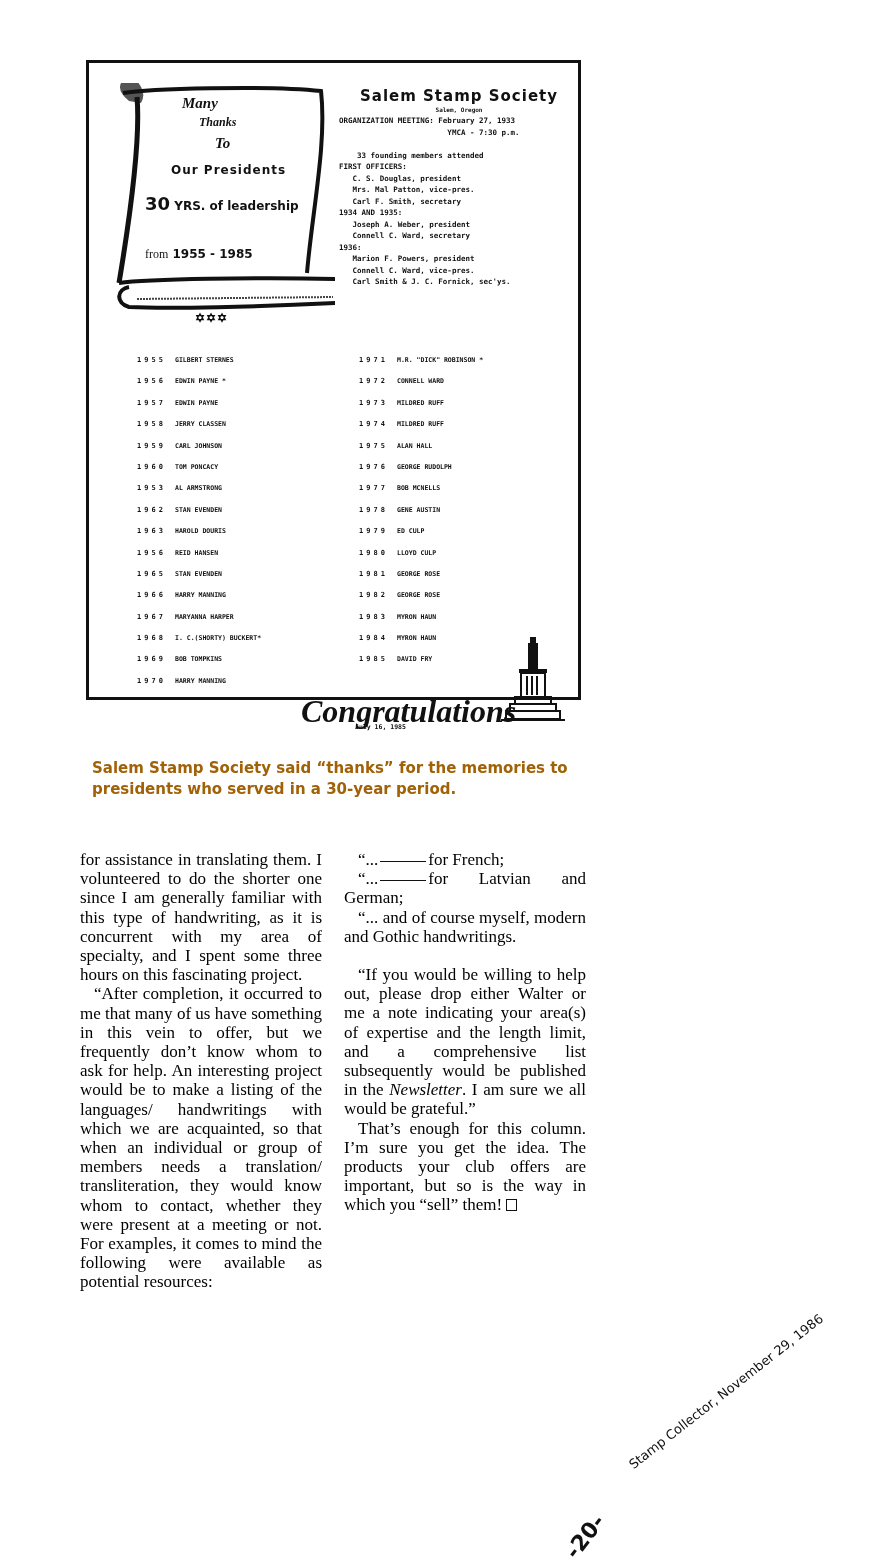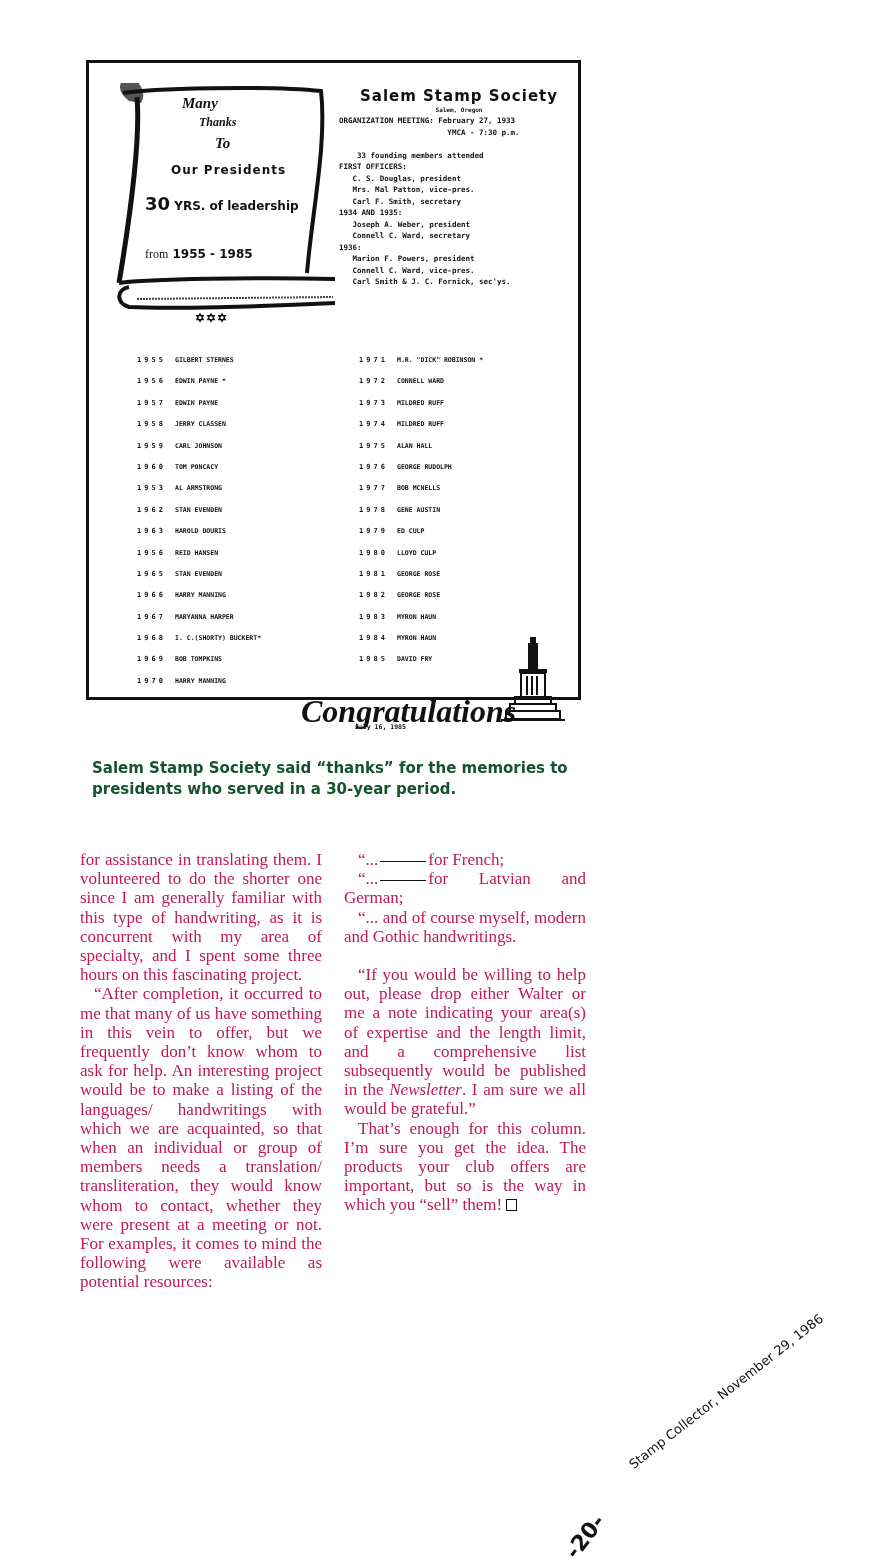--- a/index.html
+++ b/index.html
@@ -26,23 +26,23 @@
   
   .plist { position: absolute; top: 293px; font-family: "DejaVu Sans Mono", monospace; font-size: 6.5px; font-weight: bold; }
   .plist.left { left: 48px; }
   .plist.right { left: 270px; }
   .pr { height: 21.4px; white-space: nowrap; }
   .pr .yr { display: inline-block; width: 38px; letter-spacing: 3px; font-size: 7px; }
   .congrats { position: absolute; left: 212px; top: 630px; font-family: "Liberation Serif", serif; font-style: italic; font-weight: bold; font-size: 32px; }
   .cdate { position: absolute; left: 266px; top: 660px; font-family: "DejaVu Sans Mono", monospace; font-size: 6.5px; font-weight: bold; }
   .monument { position: absolute; left: 412px; top: 572px; }
   
-  .caption { position: absolute; left: 92px; top: 758px; width: 500px; font-family: "DejaVu Sans", sans-serif; font-weight: bold; font-size: 15px; line-height: 21px; color: #14532d; }
+  .caption { position: absolute; left: 92px; top: 758px; width: 500px; font-family: "DejaVu Sans", sans-serif; font-weight: bold; font-size: 15px; line-height: 21px; color: #a16207; }
   
-  .col { position: absolute; top: 850px; width: 242px; font-family: "Liberation Serif", serif; font-size: 17px; line-height: 19.2px; text-align: justify; color: #be185d; }
+  .col { position: absolute; top: 850px; width: 242px; font-family: "Liberation Serif", serif; font-size: 17px; line-height: 19.2px; text-align: justify; color: #000000; }
   .col.c1 { left: 80px; }
   .col.c2 { left: 344px; }
   .col p { margin: 0; }
   .indent { text-indent: 14px; }
   .gap { height: 19px; }
   .it { font-style: italic; }
   .blank { display: inline-block; width: 46px; border-bottom: 1.5px solid #111; vertical-align: 3px; margin: 0 2px; }
   .box { display: inline-block; width: 9px; height: 10px; border: 1.3px solid #111; vertical-align: -1px; }
   .credit { position: absolute; left: 626px; top: 1460px; transform-origin: 0 0; transform: rotate(-38deg); font-family: "DejaVu Sans", sans-serif; font-size: 13px; white-space: nowrap; }
   .pagenum { position: absolute; left: 560px; top: 1548px; transform-origin: 0 0; transform: rotate(-52deg); font-family: "DejaVu Sans", sans-serif; font-weight: bold; font-size: 22px; white-space: nowrap; }

